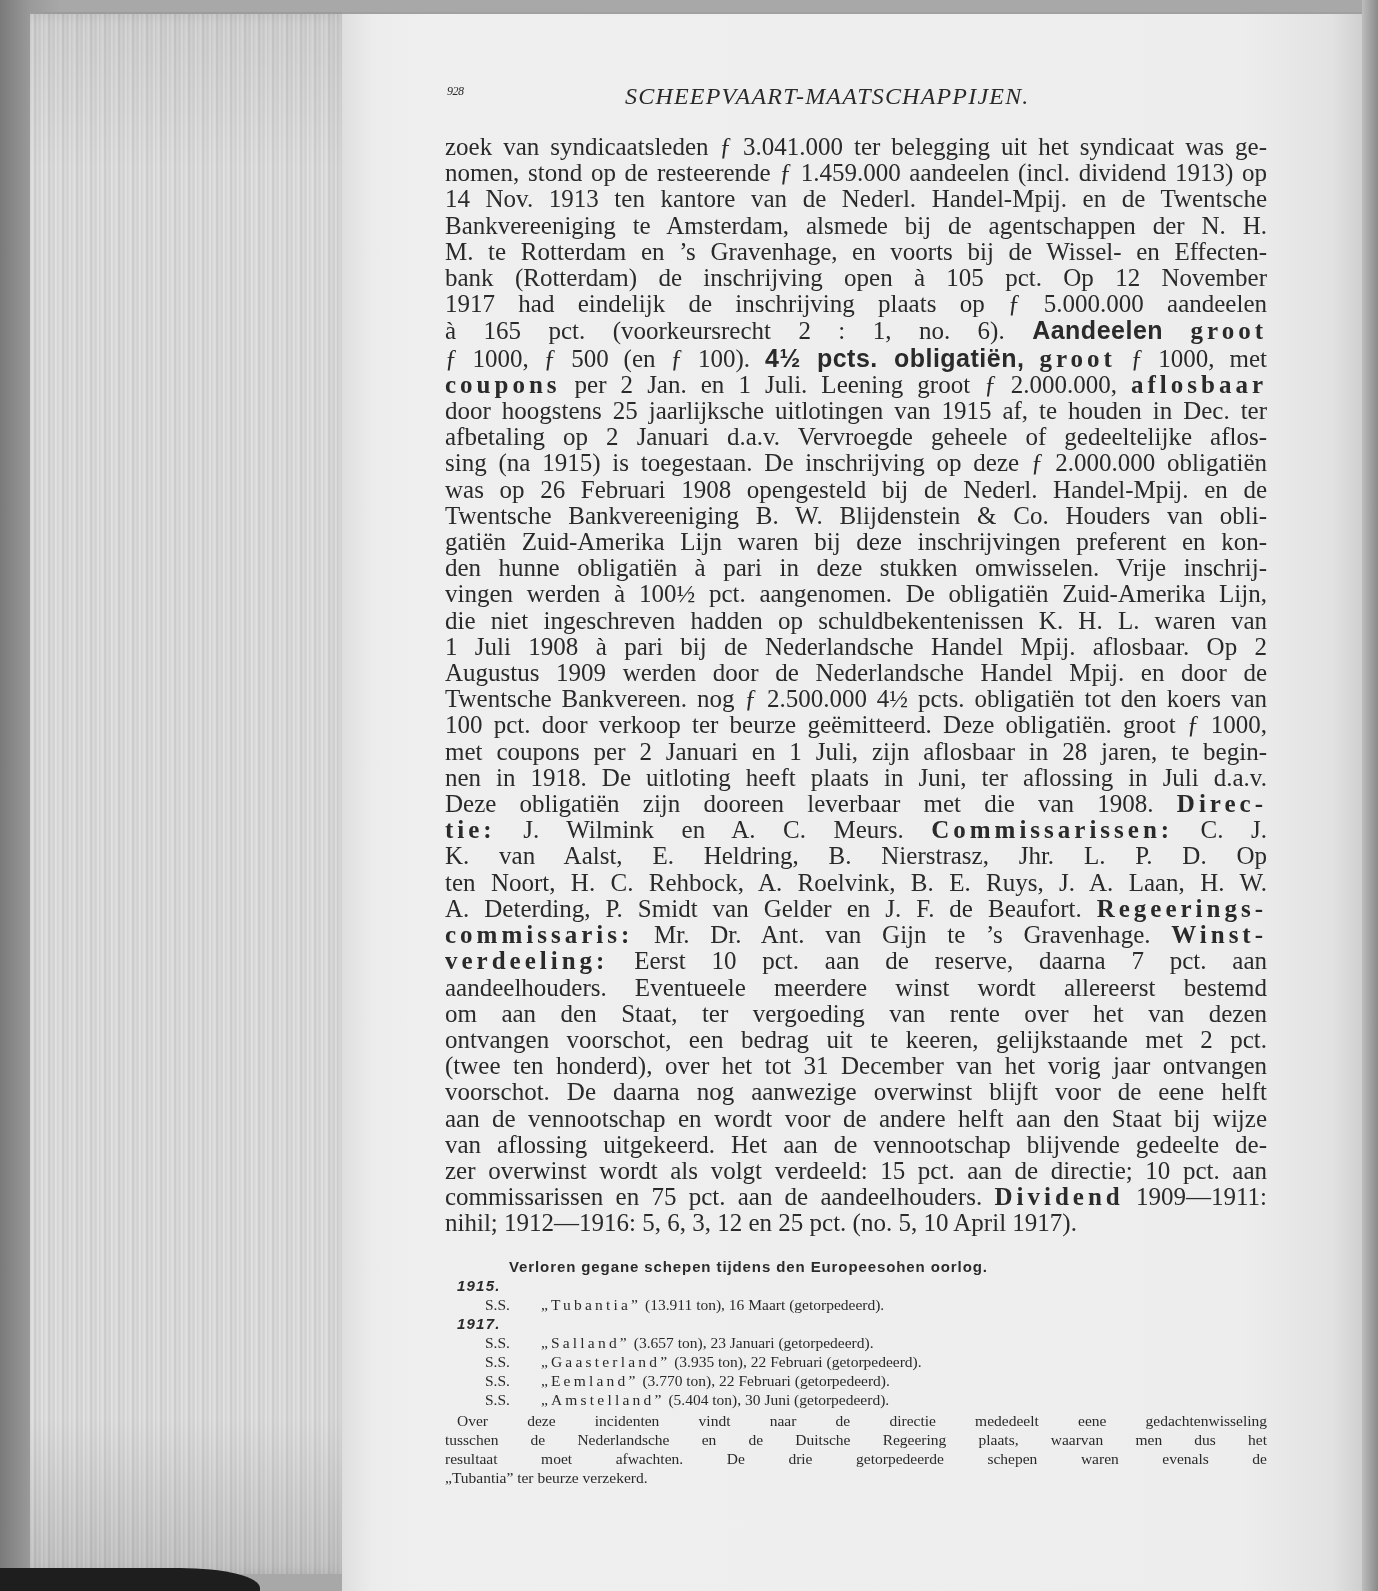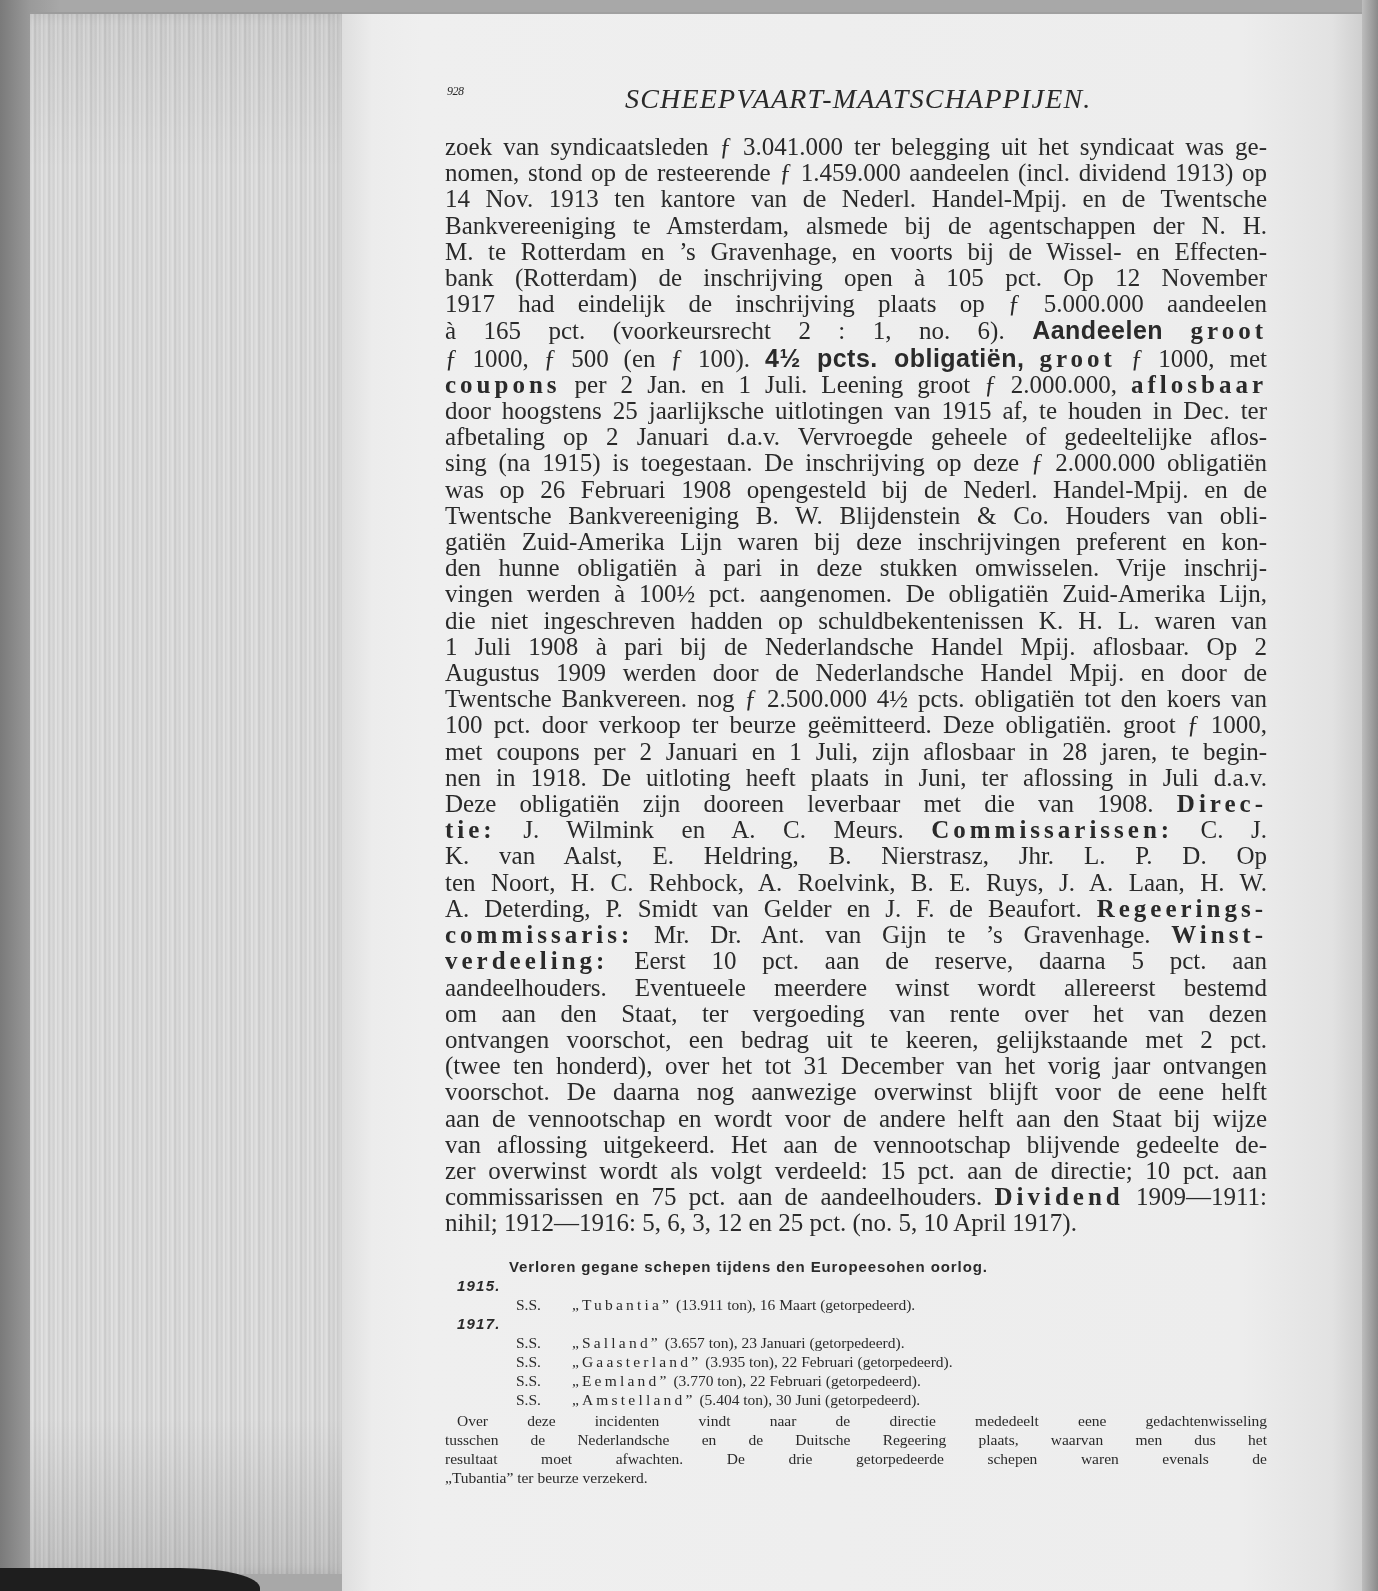--- a/index.html
+++ b/index.html
@@ -40,21 +40,21 @@
     position: absolute; left: 445px; top: 78px; width: 822px;
     color: #2a2a2a;
   }
   .running-head {
     position: relative; height: 40px;
   }
   .page-number {
     position: absolute; left: 2px; top: 6px; font-size: 12px; letter-spacing: -0.5px; font-style: italic;
   }
   .running-title {
-    position: absolute; left: 180px; top: 5px; font-size: 28px; font-style: italic;
+    position: absolute; left: 180px; top: 5px; font-size: 24px; font-style: italic;
     letter-spacing: 1.2px;
   }
   .body-text {
     font-size: 25px; line-height: 26.2px; text-align: justify;
     margin-top: 16px;
   }
   .body-text .line {
     display: block; text-align: justify; text-align-last: justify; white-space: nowrap;
     overflow: visible;
   }
@@ -68,21 +68,21 @@
     margin-top: 20px; font-size: 15.5px; line-height: 19px;
   }
   .section-title {
     font-family: "Liberation Sans", "DejaVu Sans", sans-serif; font-weight: bold;
     font-size: 15px; letter-spacing: 0.9px; margin-left: 64px;
   }
   .year-label {
     font-family: "Liberation Sans", "DejaVu Sans", sans-serif; font-weight: bold;
     font-size: 15px; letter-spacing: 1.2px; margin-left: 12px; font-style: italic;
   }
-  .ship-row { margin-left: 71px; white-space: nowrap; }
+  .ship-row { margin-left: 40px; white-space: nowrap; }
   .ship-prefix { display: inline-block; width: 52px; }
   .ship-name { letter-spacing: 3.2px; }
   .note {
     margin-top: 2px; text-align: justify; font-size: 15.5px; line-height: 19px;
   }
   .note .line { display: block; text-align: justify; text-align-last: justify; white-space: nowrap; }
   .note .line.first { padding-left: 12px; }
   .note .line.last { text-align-last: left; }
 </style>
 </head>
@@ -162,21 +162,21 @@
       <span>A. Deterding, P. Smidt van Gelder en J. F. de Beaufort.</span>
       <span class="spaced">Regeerings-</span>
     </span>
     <span class="line">
       <span class="spaced">commissaris:</span>
       <span>Mr. Dr. Ant. van Gijn te ’s Gravenhage.</span>
       <span class="spaced">Winst-</span>
     </span>
     <span class="line">
       <span class="spaced">verdeeling:</span>
-      <span>Eerst 10 pct. aan de reserve, daarna 5 pct. aan</span>
+      <span>Eerst 10 pct. aan de reserve, daarna 7 pct. aan</span>
     </span>
 
     <span class="line">aandeelhouders. Eventueele meerdere winst wordt allereerst bestemd</span>
     <span class="line">om aan den Staat, ter vergoeding van rente over het van dezen</span>
     <span class="line">ontvangen voorschot, een bedrag uit te keeren, gelijkstaande met 2 pct.</span>
     <span class="line">(twee ten honderd), over het tot 31 December van het vorig jaar ontvangen</span>
     <span class="line">voorschot. De daarna nog aanwezige overwinst blijft voor de eene helft</span>
     <span class="line">aan de vennootschap en wordt voor de andere helft aan den Staat bij wijze</span>
     <span class="line">van aflossing uitgekeerd. Het aan de vennootschap blijvende gedeelte de-</span>
     <span class="line">zer overwinst wordt als volgt verdeeld: 15 pct. aan de directie; 10 pct. aan</span>

